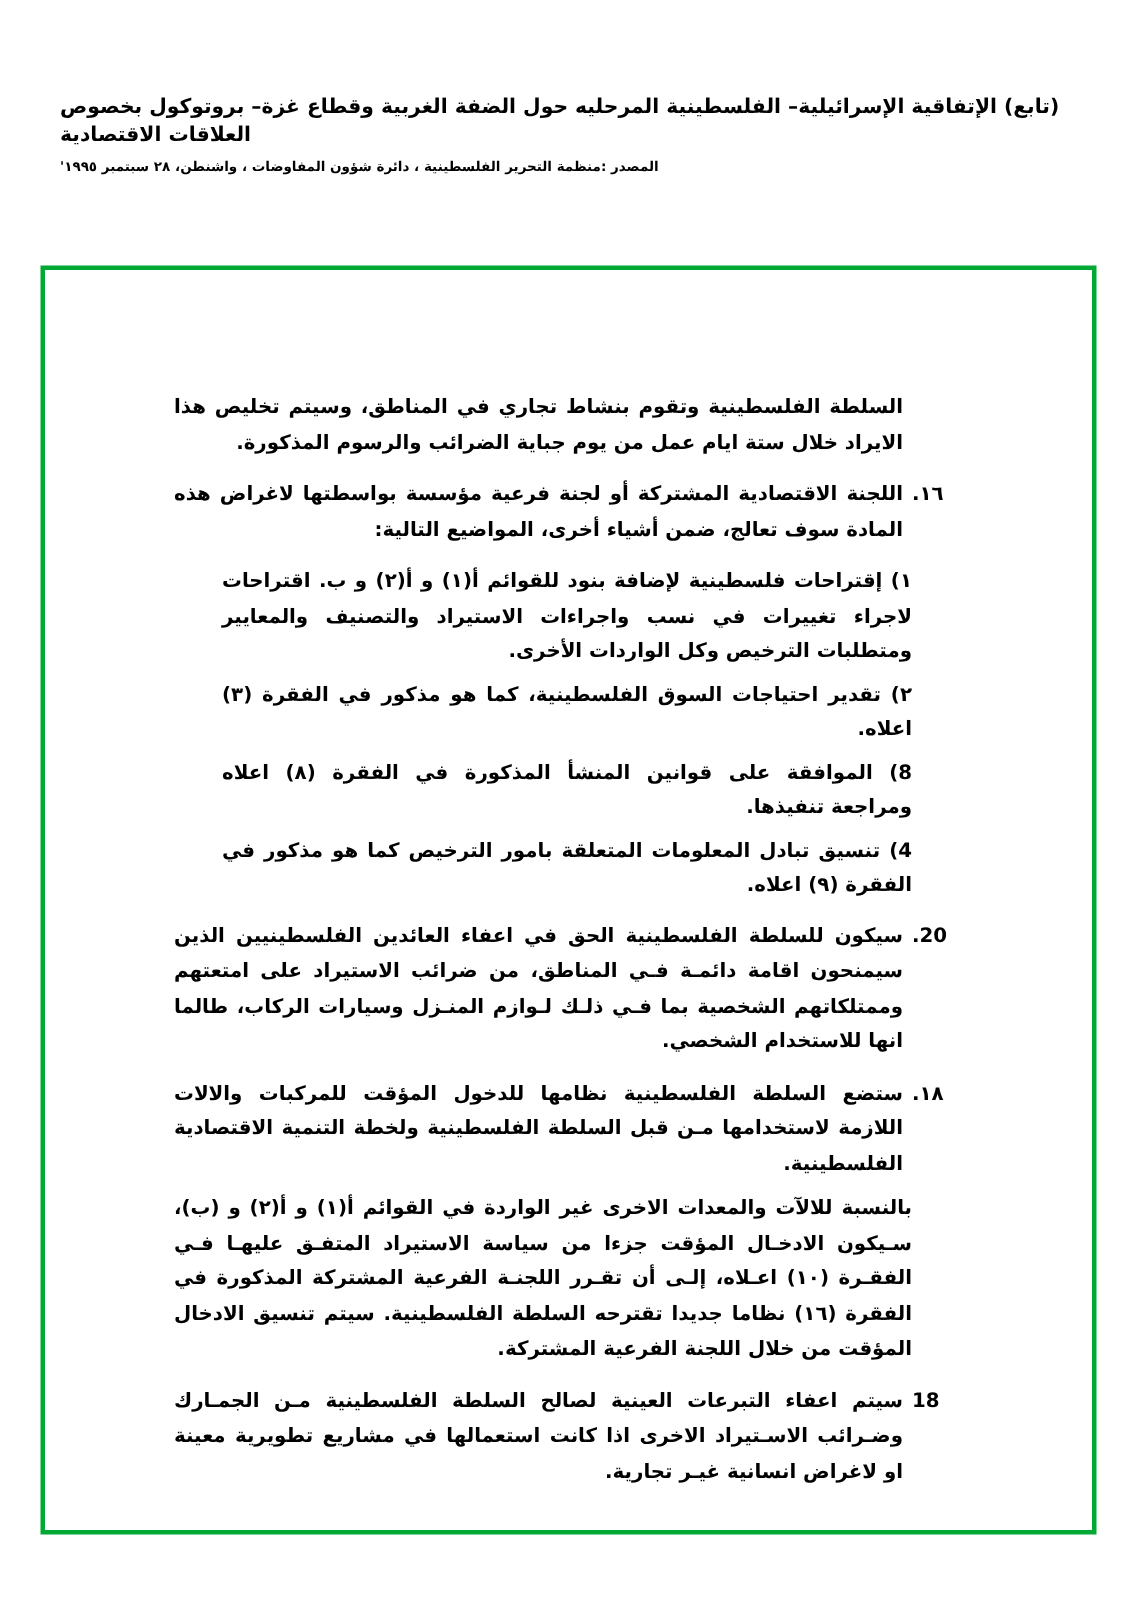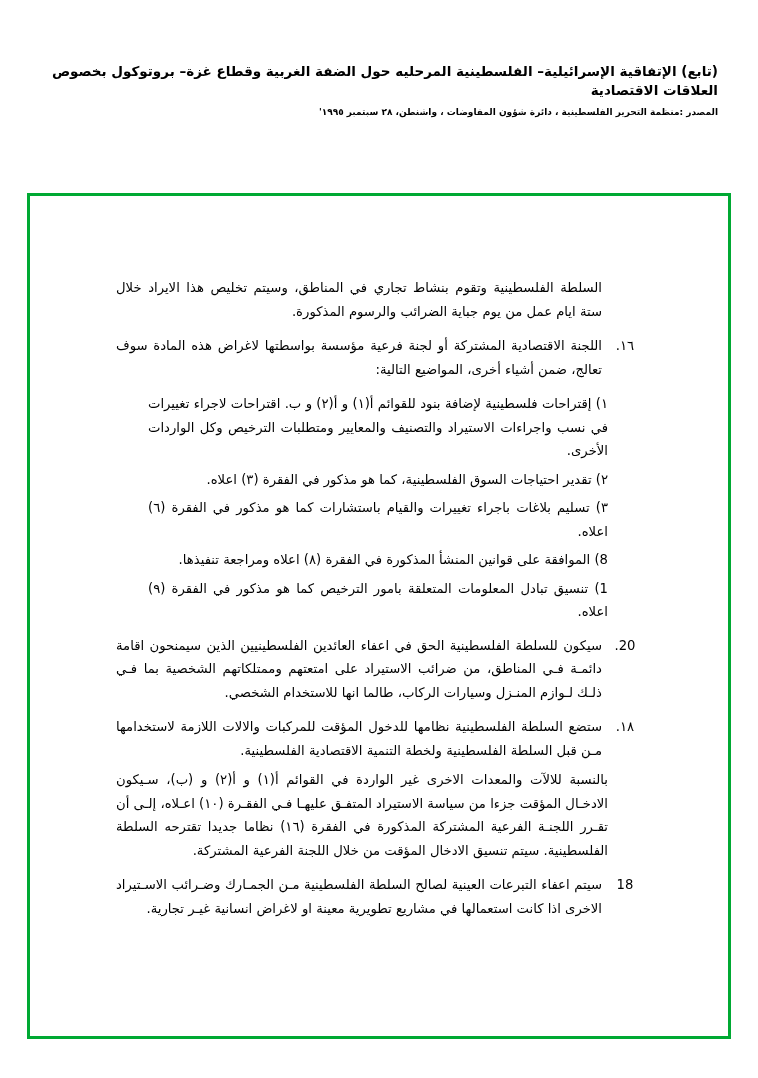--- a/index.html
+++ b/index.html
@@ -15,65 +15,66 @@
     position: relative;
     overflow: hidden;
   }
   .page {
     position: relative;
     width: 758px;
     height: 1078px;
     box-sizing: border-box;
   }
   .header {
-    text-align: right;
+    text-align: left;
     padding: 0 40px;
   }
   .header-title {
     margin-top: 62px;
     font-size: 13.5px;
     font-weight: bold;
     letter-spacing: 0px;
     line-height: 1.4;
     direction: rtl;
   }
   .header-source {
     margin-top: 7px;
     font-size: 9px;
     font-weight: bold;
     direction: rtl;
   }
   .frame {
     position: absolute;
-    top: 131px;
+    top: 115px;
     right: 27px;
     left: 27px;
     height: 846px;
     border: 3px solid #00a933;
     box-sizing: border-box;
     background: #ffffff;
+    font-weight: bold;
   }
   .content {
     position: absolute;
     top: 80px;
     right: 86px;
     left: 86px;
     direction: rtl;
     text-align: right;
   }
   .para {
     display: flex;
     flex-direction: row;
     margin-bottom: 11px;
     font-size: 13.2px;
     line-height: 1.78;
   }
   .para .num {
     flex: 0 0 34px;
-    text-align: center;
+    text-align: left;
     padding-left: 6px;
     white-space: nowrap;
   }
   .para .txt {
     flex: 1 1 auto;
     text-align: justify;
     text-justify: inter-word;
   }
   .para.no-num .txt {
     padding-right: 0;
@@ -117,30 +118,27 @@
       </div>
 
       <div class="para sub">
         <div class="txt">١) إقتراحات فلسطينية لإضافة بنود للقوائم أ(١) و أ(٢) و ب. اقتراحات لاجراء تغييرات في نسب واجراءات الاستيراد والتصنيف والمعايير ومتطلبات الترخيص وكل الواردات الأخرى.</div>
       </div>
 
       <div class="para sub">
         <div class="txt">٢) تقدير احتياجات السوق الفلسطينية، كما هو مذكور في الفقرة (٣) اعلاه.</div>
       </div>
 
-      <div class="para sub">
-        <div class="txt">٣) تسليم بلاغات باجراء تغييرات والقيام باستشارات كما هو مذكور في الفقرة (٦) اعلاه.</div>
-      </div>
 
       <div class="para sub">
         <div class="txt">8) الموافقة على قوانين المنشأ المذكورة في الفقرة (٨) اعلاه ومراجعة تنفيذها.</div>
       </div>
 
       <div class="para sub">
-        <div class="txt">1) تنسيق تبادل المعلومات المتعلقة بامور الترخيص كما هو مذكور في الفقرة (٩) اعلاه.</div>
+        <div class="txt">4) تنسيق تبادل المعلومات المتعلقة بامور الترخيص كما هو مذكور في الفقرة (٩) اعلاه.</div>
       </div>
 
 
       <div class="para" style="margin-top:10px;">
         <div class="num">20.</div>
         <div class="txt">سيكون للسلطة الفلسطينية الحق في اعفاء العائدين الفلسطينيين الذين سيمنحون اقامة  دائمـة فـي المناطق، من ضرائب الاستيراد على امتعتهم وممتلكاتهم الشخصية بما فـي ذلـك لـوازم المنـزل وسيارات الركاب، طالما انها للاستخدام الشخصي.</div>
       </div>
 
       <div class="para tight">
         <div class="num">١٨.</div>

